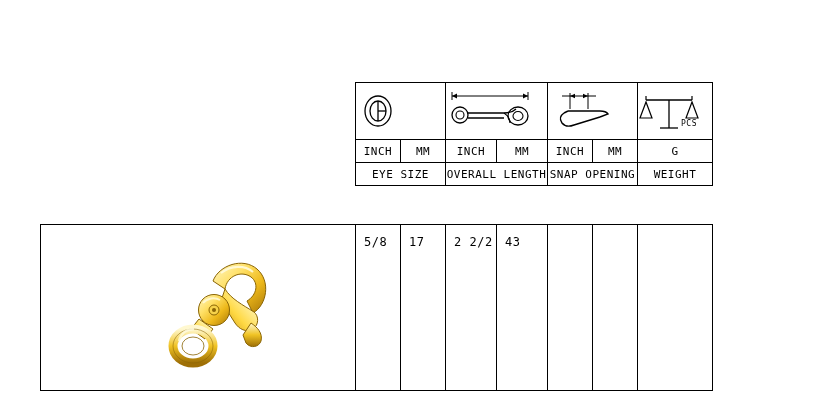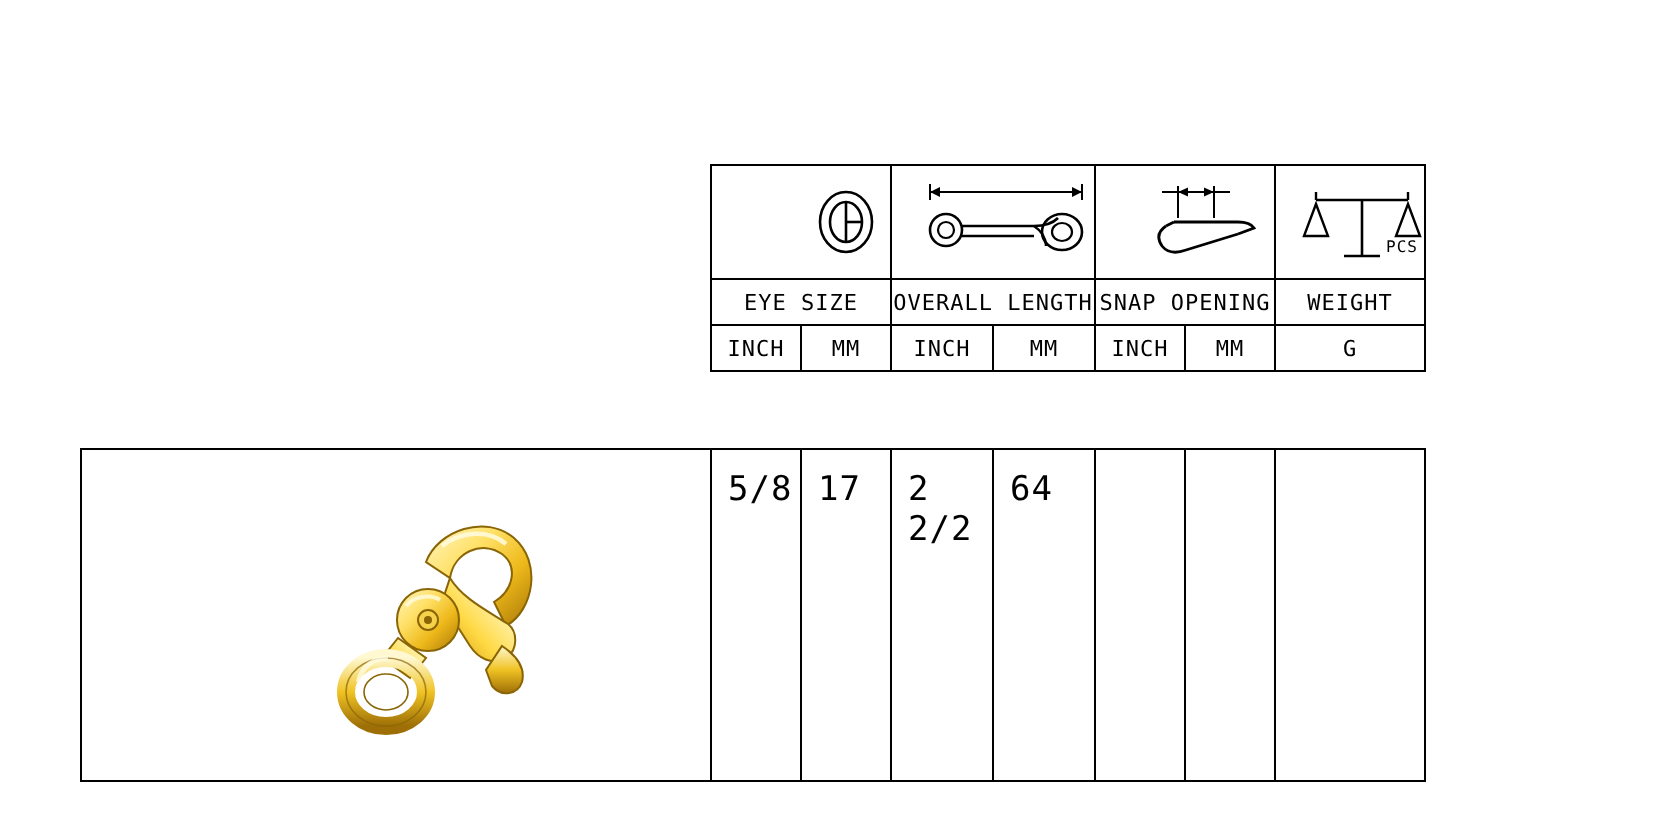--- a/index.html
+++ b/index.html
@@ -48,21 +48,21 @@
   .col-eye-mm   { width: 45px; }
   .col-ol-inch  { width: 51px; }
   .col-ol-mm    { width: 51px; }
   .col-snap-inch{ width: 45px; }
   .col-snap-mm  { width: 45px; }
   .col-weight   { width: 75px; }
 
   .icon-wrap {
     display: flex;
     align-items: center;
-    justify-content: flex-end;
+    justify-content: flex-start;
     height: 56px;
   }
 
   
   .data-table {
     position: absolute;
     left: 40px;
     top: 224px;
     border-collapse: collapse;
     table-layout: fixed;
@@ -71,21 +71,21 @@
     border: 1px solid #000000;
     padding: 0;
     height: 155px;
     vertical-align: top;
     text-align: left;
     font-size: 13px;
     color: #000000;
   }
   .data-table td.val {
     padding: 10px 0 0 8px;
-    font-size: 17px;
+    font-size: 12px;
     letter-spacing: 0.5px;
   }
   .col-image { width: 315px; }
 
   .product-cell {
     position: relative;
   }
   .product-img {
     position: absolute;
     left: 110px;
@@ -162,33 +162,33 @@
             <path d="M2 30 L14 30 L8 14 Z" fill="none" stroke="#000" stroke-width="1.2"></path>
             <path d="M48 30 L60 30 L54 14 Z" fill="none" stroke="#000" stroke-width="1.2"></path>
             <line x1="8" y1="12" x2="8" y2="8" stroke="#000" stroke-width="1.2"></line>
             <line x1="54" y1="12" x2="54" y2="8" stroke="#000" stroke-width="1.2"></line>
             <text x="43" y="38" font-family="DejaVu Sans Mono, monospace" font-size="8" fill="#000">PCS</text>
           </svg>
         </div>
       </td>
     </tr>
     <tr>
-      <td class="name-cell" colspan="2">EYE SIZE</td>
-      <td class="name-cell" colspan="2">OVERALL  LENGTH</td>
-      <td class="name-cell" colspan="2">SNAP  OPENING</td>
-      <td class="name-cell">WEIGHT</td>
-    </tr>
-    <tr>
       <td class="unit-cell">INCH</td>
       <td class="unit-cell">MM</td>
       <td class="unit-cell">INCH</td>
       <td class="unit-cell">MM</td>
       <td class="unit-cell">INCH</td>
       <td class="unit-cell">MM</td>
       <td class="unit-cell">G</td>
+    </tr>
+    <tr>
+      <td class="name-cell" colspan="2">EYE SIZE</td>
+      <td class="name-cell" colspan="2">OVERALL  LENGTH</td>
+      <td class="name-cell" colspan="2">SNAP  OPENING</td>
+      <td class="name-cell">WEIGHT</td>
     </tr>
   </tbody>
 </table>
 
 <table class="data-table">
   <colgroup>
     <col class="col-image">
     <col class="col-eye-inch">
       <col class="col-eye-mm">
     <col class="col-ol-inch">
@@ -238,19 +238,19 @@
           <ellipse cx="42" cy="103" rx="11" ry="9" fill="#ffffff" stroke="#8a6505" stroke-width="0.8"></ellipse>
 
           <path d="M70 30 C80 22 94 22 102 29" fill="none" stroke="#fffbe0" stroke-width="2.2" opacity="0.85"></path>
           <path d="M52 60 C56 55 64 54 69 57" fill="none" stroke="#fffbe0" stroke-width="2" opacity="0.8"></path>
           <path d="M28 98 C30 90 36 86 43 86" fill="none" stroke="#fffbe0" stroke-width="2.4" opacity="0.8"></path>
         </svg>
       </td>
       <td class="val">5/8</td>
       <td class="val">17</td>
       <td class="val">2 2/2</td>
-      <td class="val">64</td>
+      <td class="val">43</td>
       <td class="val"></td>
       <td class="val"></td>
       <td class="val"></td>
     </tr>
   </tbody>
 </table>
 
 </body></html>

